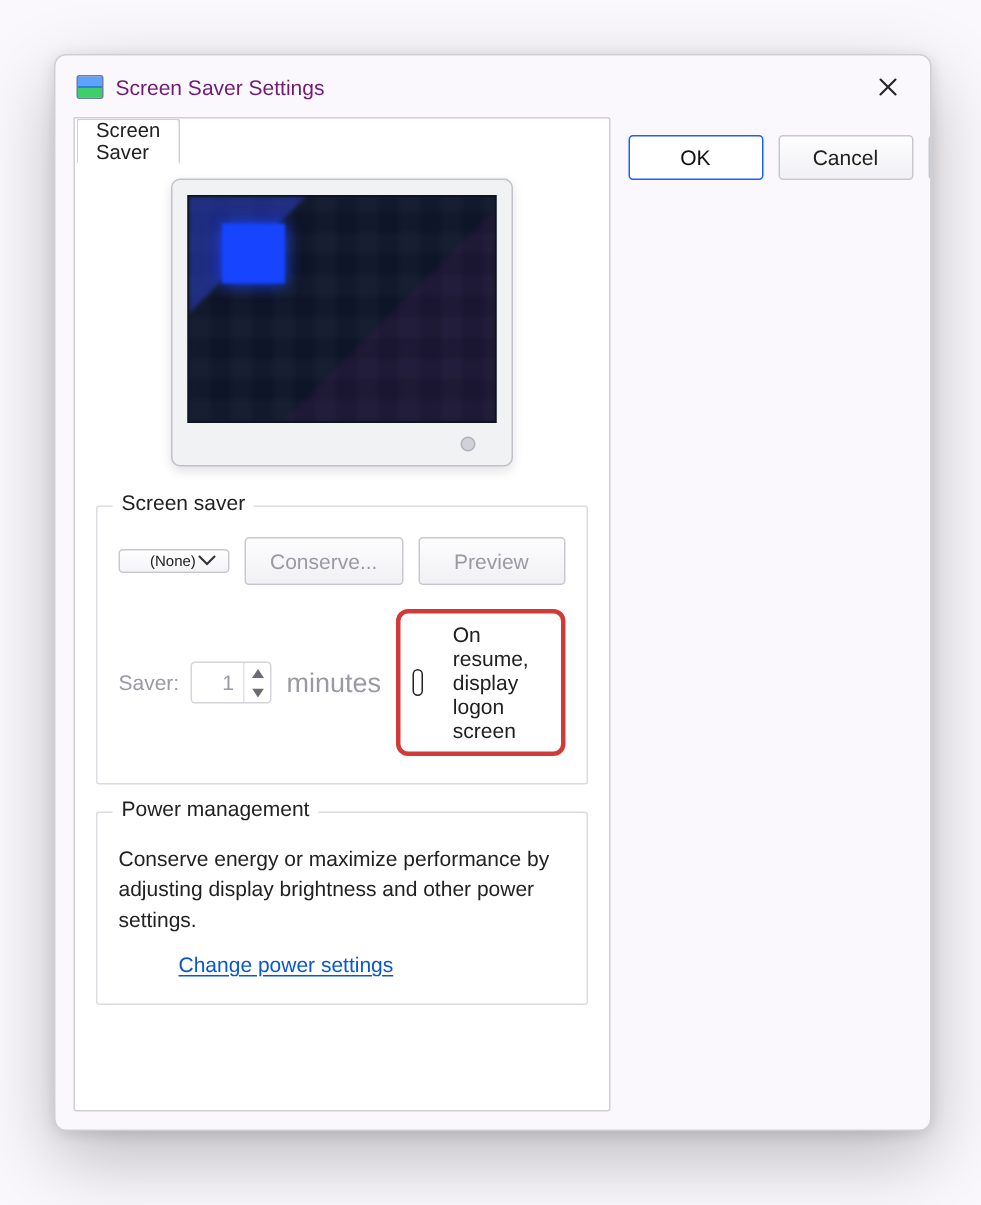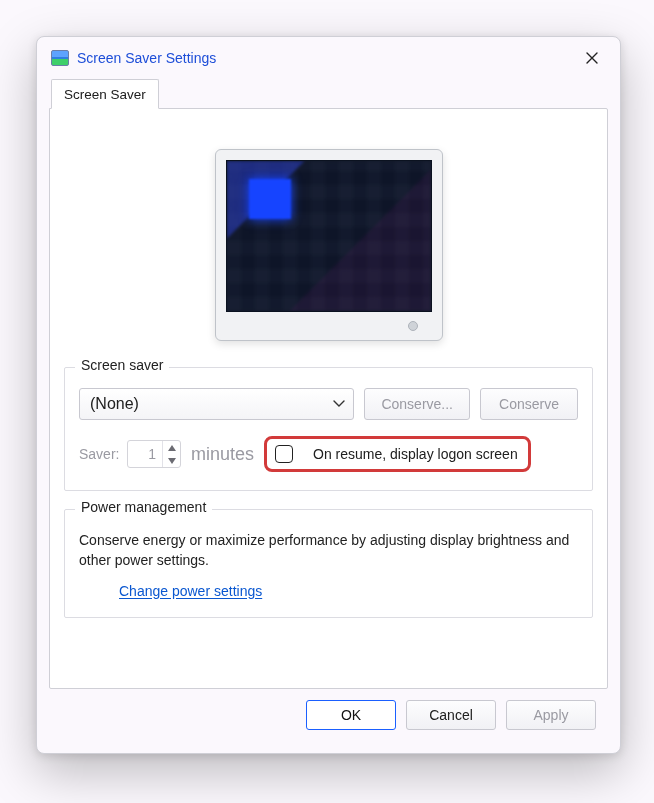--- a/index.html
+++ b/index.html
@@ -26,33 +26,33 @@
       display: flex; align-items: center;
       padding: 0 6px 0 14px;
     }
     .title-icon {
       width: 18px; height: 16px;
       background: linear-gradient(180deg, #5da3ff 0 45%, #2f7fe0 45% 55%, #3ecf6a 55% 100%);
       border: 1px solid #6a7ea9;
       border-radius: 2px;
       margin-right: 8px;
     }
-    .title-text { font-size: 14px; color: #1d4ed8; }
+    .title-text { font-size: 14px; color: #701a75; }
     .title-spacer { flex: 1; }
     .close-btn {
       width: 44px; height: 32px;
       display: flex; align-items: center; justify-content: center;
       border-radius: 4px;
     }
     .close-btn svg { width: 12px; height: 12px; }
 
     .content {
       flex: 1;
       padding: 0 12px 12px 12px;
-      display: flex; flex-direction: column;
+      display: flex; 
     }
     .tab-row { height: 30px; position: relative; }
     .tab {
       position: absolute; left: 2px; top: 0;
       height: 30px;
       padding: 0 12px;
       background: #fff;
       border: 1px solid #cfcfd6;
       border-bottom: 1px solid #fff;
       border-radius: 2px 2px 0 0;
@@ -117,27 +117,27 @@
     }
     .legend {
       position: absolute; top: -11px; left: 10px;
       background: #fff; padding: 0 6px;
       font-size: 14px; color: #222;
     }
     .row { display:flex; align-items:center; gap:10px; }
 
     .combo {
       flex: 1;
-      height: 32px;
+      height: 16px;
       border: 1px solid #c8c8d0;
       border-radius: 3px;
       background: linear-gradient(#fff, #f4f4f7);
       display:flex; align-items:center; justify-content:space-between;
-      padding: 0 8px 0 10px;
-      font-size: 16px;
+      padding: 0 8px 0 20px;
+      font-size: 10px;
     }
     .btn {
       height: 32px;
       min-width: 98px;
       padding: 0 16px;
       border: 1px solid #c8c8d0;
       border-radius: 3px;
       background: linear-gradient(#fdfdfe, #f1f1f5);
       display:flex; align-items:center; justify-content:center;
       font-size: 14px;
@@ -227,21 +227,21 @@
           <div class="combo">
             <span>(None)</span>
             <svg width="12" height="8" viewBox="0 0 12 8">
               <path d="M1 1 L6 6 L11 1" fill="none" stroke="#333" stroke-width="1.4" stroke-linecap="round"></path>
             </svg>
           </div>
           <div class="btn disabled">
             <span>Conserve...</span>
           </div>
           <div class="btn disabled">
-            <span>Conserve</span>
+            <span>Preview</span>
           </div>
         </div>
 
         <div class="wait-row">
           <span class="wait-label">Saver:</span>
           <div class="spin">
             <input type="text" disabled="" value="1" style="">
             <div class="arrows">
               <div>
                 <svg viewBox="0 0 8 6">

